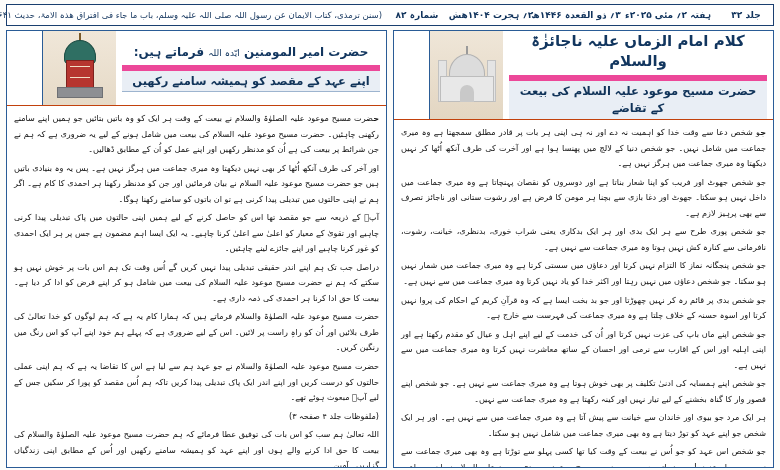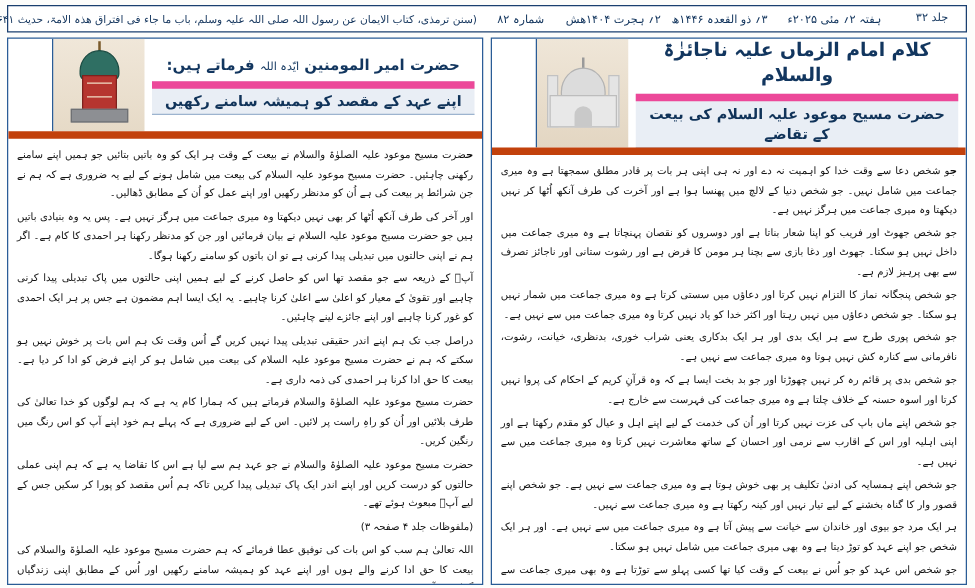--- a/index.html
+++ b/index.html
@@ -27,21 +27,21 @@
     height:22px;
     box-sizing:border-box;
     font-size:9px;
     color:#10335c;
     background:#ffffff;
   }
   .mast-cell{
     display:flex;align-items:center;justify-content:center;
     padding:0 5px;
     white-space:nowrap;
-    font-weight:normal;
+    font-weight:bold;
     letter-spacing:.2px;
   }
   .mast-sep{width:1px;background:#1a3f6f;}
   .mast-hadith{
     flex:1 1 auto;
     font-size:8.5px;
     font-weight:normal;
     color:#15365e;
     justify-content:center;
   }
@@ -123,21 +123,21 @@
     line-height:1.4;
   }
   .kicker .small{font-size:9px;font-weight:normal;}
 
   
   .col-body{
     flex:1 1 auto;
     padding:5px 7px 6px 7px;
     box-sizing:border-box;
     overflow:hidden;
-    border-top:6px solid #c2410c;
+    border-top:1px solid #c2410c;
   }
   .para{
     font-size:8.1px;
     line-height:1.92;
     color:#111111;
     text-align:justify;
     margin:0 0 3px 0;
     direction:rtl;
   }
   .para.first::first-letter{font-weight:bold;}
@@ -234,22 +234,22 @@
             <div class="finial"></div>
             <div class="bigdome"></div>
             <div class="wall"></div>
             <div class="arch"></div>
           </div>
         </div>
       </div>
       <div class="col-body">
         <p class="para first">جو شخص دعا سے وقت خدا کو اہمیت نہ دے اور نہ ہی اپنی ہر بات پر قادر مطلق سمجھتا ہے وہ میری جماعت میں شامل نہیں۔ جو شخص دنیا کے لالچ میں پھنسا ہوا ہے اور آخرت کی طرف آنکھ اُٹھا کر نہیں دیکھتا وہ میری جماعت میں ہرگز نہیں ہے۔</p>
         <p class="para">جو شخص جھوٹ اور فریب کو اپنا شعار بناتا ہے اور دوسروں کو نقصان پہنچاتا ہے وہ میری جماعت میں داخل نہیں ہو سکتا۔ جھوٹ اور دغا بازی سے بچنا ہر مومن کا فرض ہے اور رشوت ستانی اور ناجائز تصرف سے بھی پرہیز لازم ہے۔</p>
+        <p class="para">جو شخص پوری طرح سے ہر ایک بدی اور ہر ایک بدکاری یعنی شراب خوری، بدنظری، خیانت، رشوت، نافرمانی سے کنارہ کش نہیں ہوتا وہ میری جماعت سے نہیں ہے۔</p>
         <p class="para">جو شخص پنجگانہ نماز کا التزام نہیں کرتا اور دعاؤں میں سستی کرتا ہے وہ میری جماعت میں شمار نہیں ہو سکتا۔ جو شخص دعاؤں میں نہیں رہتا اور اکثر خدا کو یاد نہیں کرتا وہ میری جماعت میں سے نہیں ہے۔</p>
-        <p class="para">جو شخص پوری طرح سے ہر ایک بدی اور ہر ایک بدکاری یعنی شراب خوری، بدنظری، خیانت، رشوت، نافرمانی سے کنارہ کش نہیں ہوتا وہ میری جماعت سے نہیں ہے۔</p>
         <p class="para">جو شخص بدی پر قائم رہ کر نہیں چھوڑتا اور جو بد بخت ایسا ہے کہ وہ قرآنِ کریم کے احکام کی پروا نہیں کرتا اور اسوہ حسنہ کے خلاف چلتا ہے وہ میری جماعت کی فہرست سے خارج ہے۔</p>
         <p class="para">جو شخص اپنے ماں باپ کی عزت نہیں کرتا اور اُن کی خدمت کے لیے اپنے اہل و عیال کو مقدم رکھتا ہے اور اپنی اہلیہ اور اس کے اقارب سے نرمی اور احسان کے ساتھ معاشرت نہیں کرتا وہ میری جماعت میں سے نہیں ہے۔</p>
         <p class="para">جو شخص اپنے ہمسایہ کی ادنیٰ تکلیف پر بھی خوش ہوتا ہے وہ میری جماعت سے نہیں ہے۔ جو شخص اپنے قصور وار کا گناہ بخشنے کے لیے تیار نہیں اور کینہ رکھتا ہے وہ میری جماعت سے نہیں۔</p>
         <p class="para">ہر ایک مرد جو بیوی اور خاندان سے خیانت سے پیش آتا ہے وہ میری جماعت میں سے نہیں ہے۔ اور ہر ایک شخص جو اپنے عہد کو توڑ دیتا ہے وہ بھی میری جماعت میں شامل نہیں ہو سکتا۔</p>
         <p class="para">جو شخص اس عہد کو جو اُس نے بیعت کے وقت کیا تھا کسی پہلو سے توڑتا ہے وہ بھی میری جماعت سے نہیں۔ پس اے عزیزو! یہ وہ باتیں ہیں جو حضرت مسیح موعود و مہدی معہود علیہ السلام نے اپنی جماعت کے لیے بیان فرمائیں۔</p>
       </div>
     </div>
 
     <div class="col">
       <div class="col-head">

